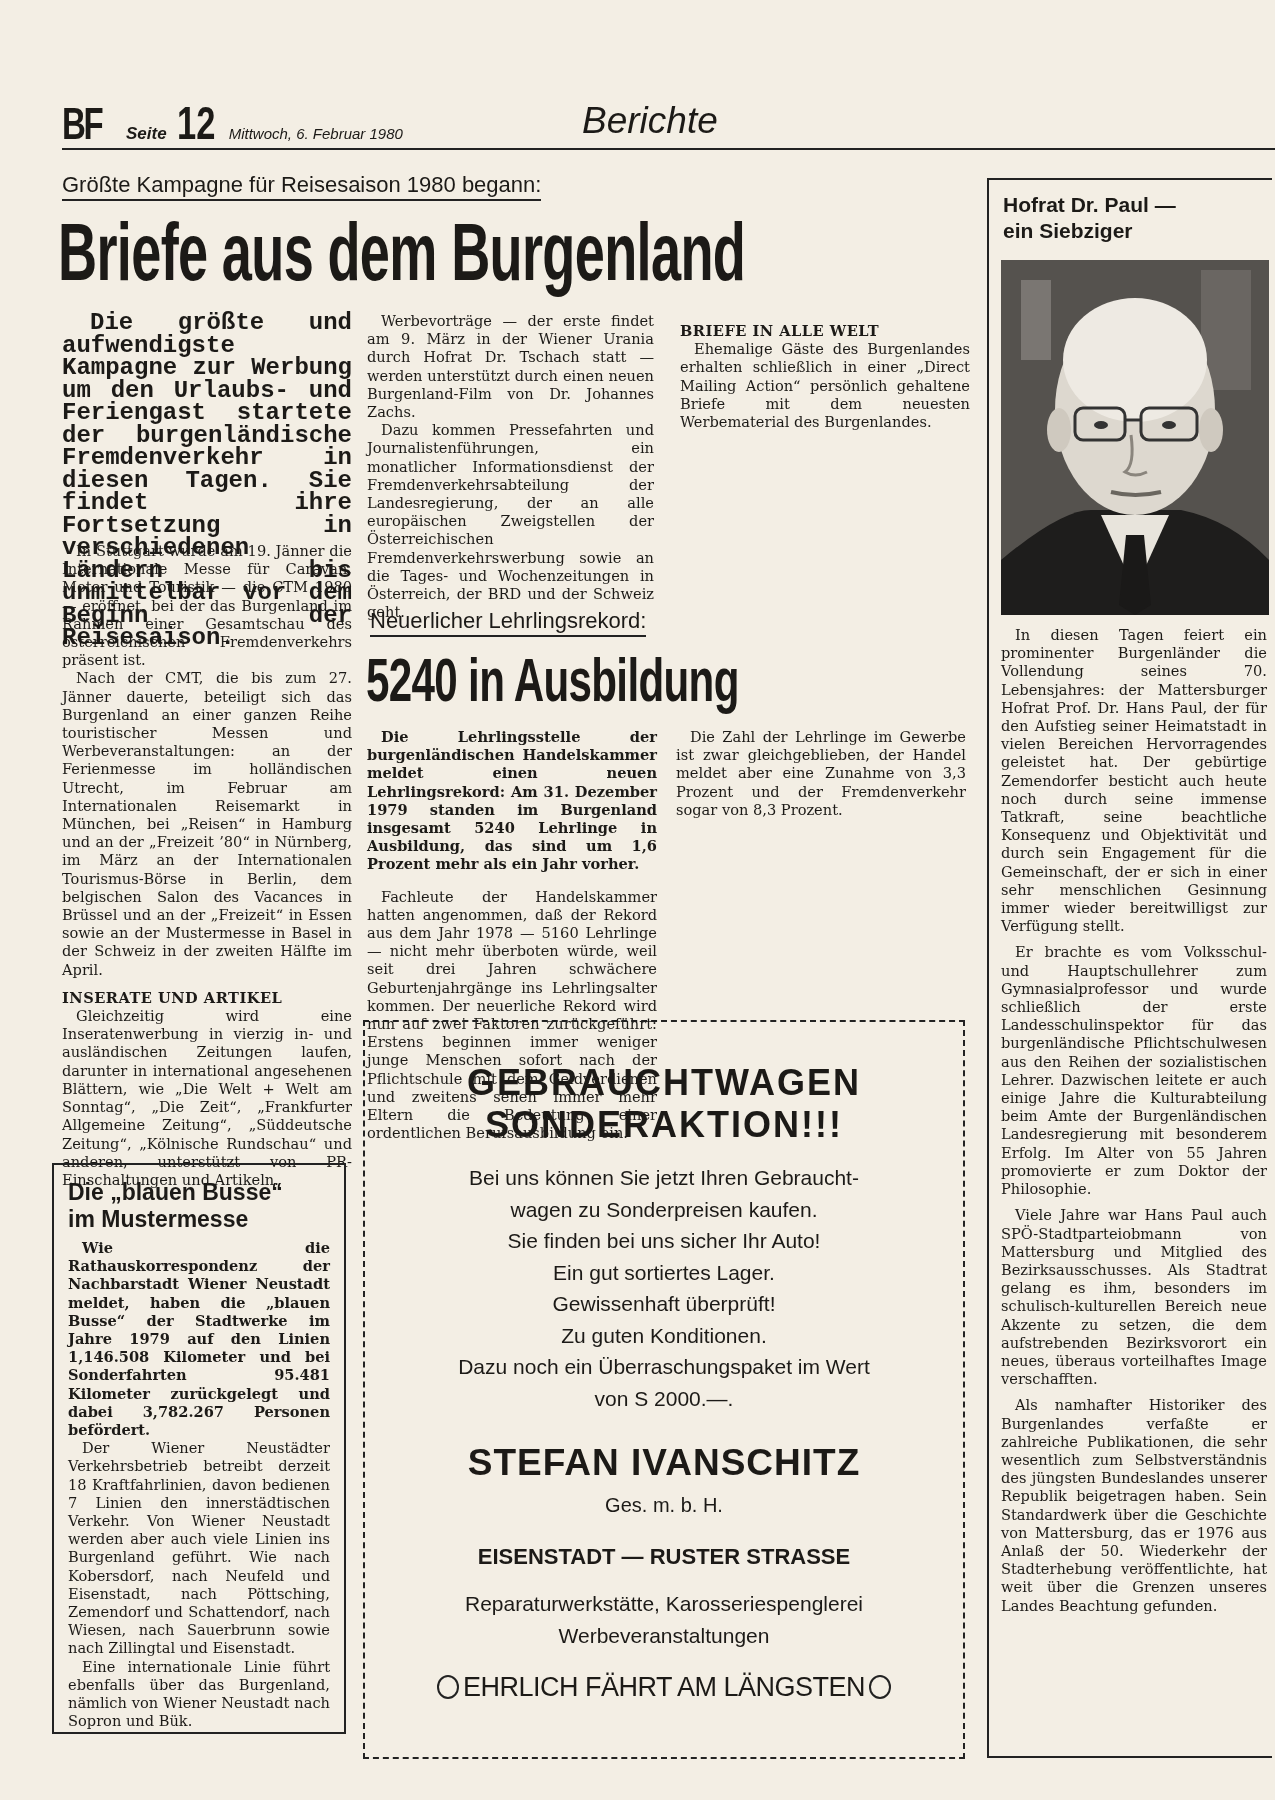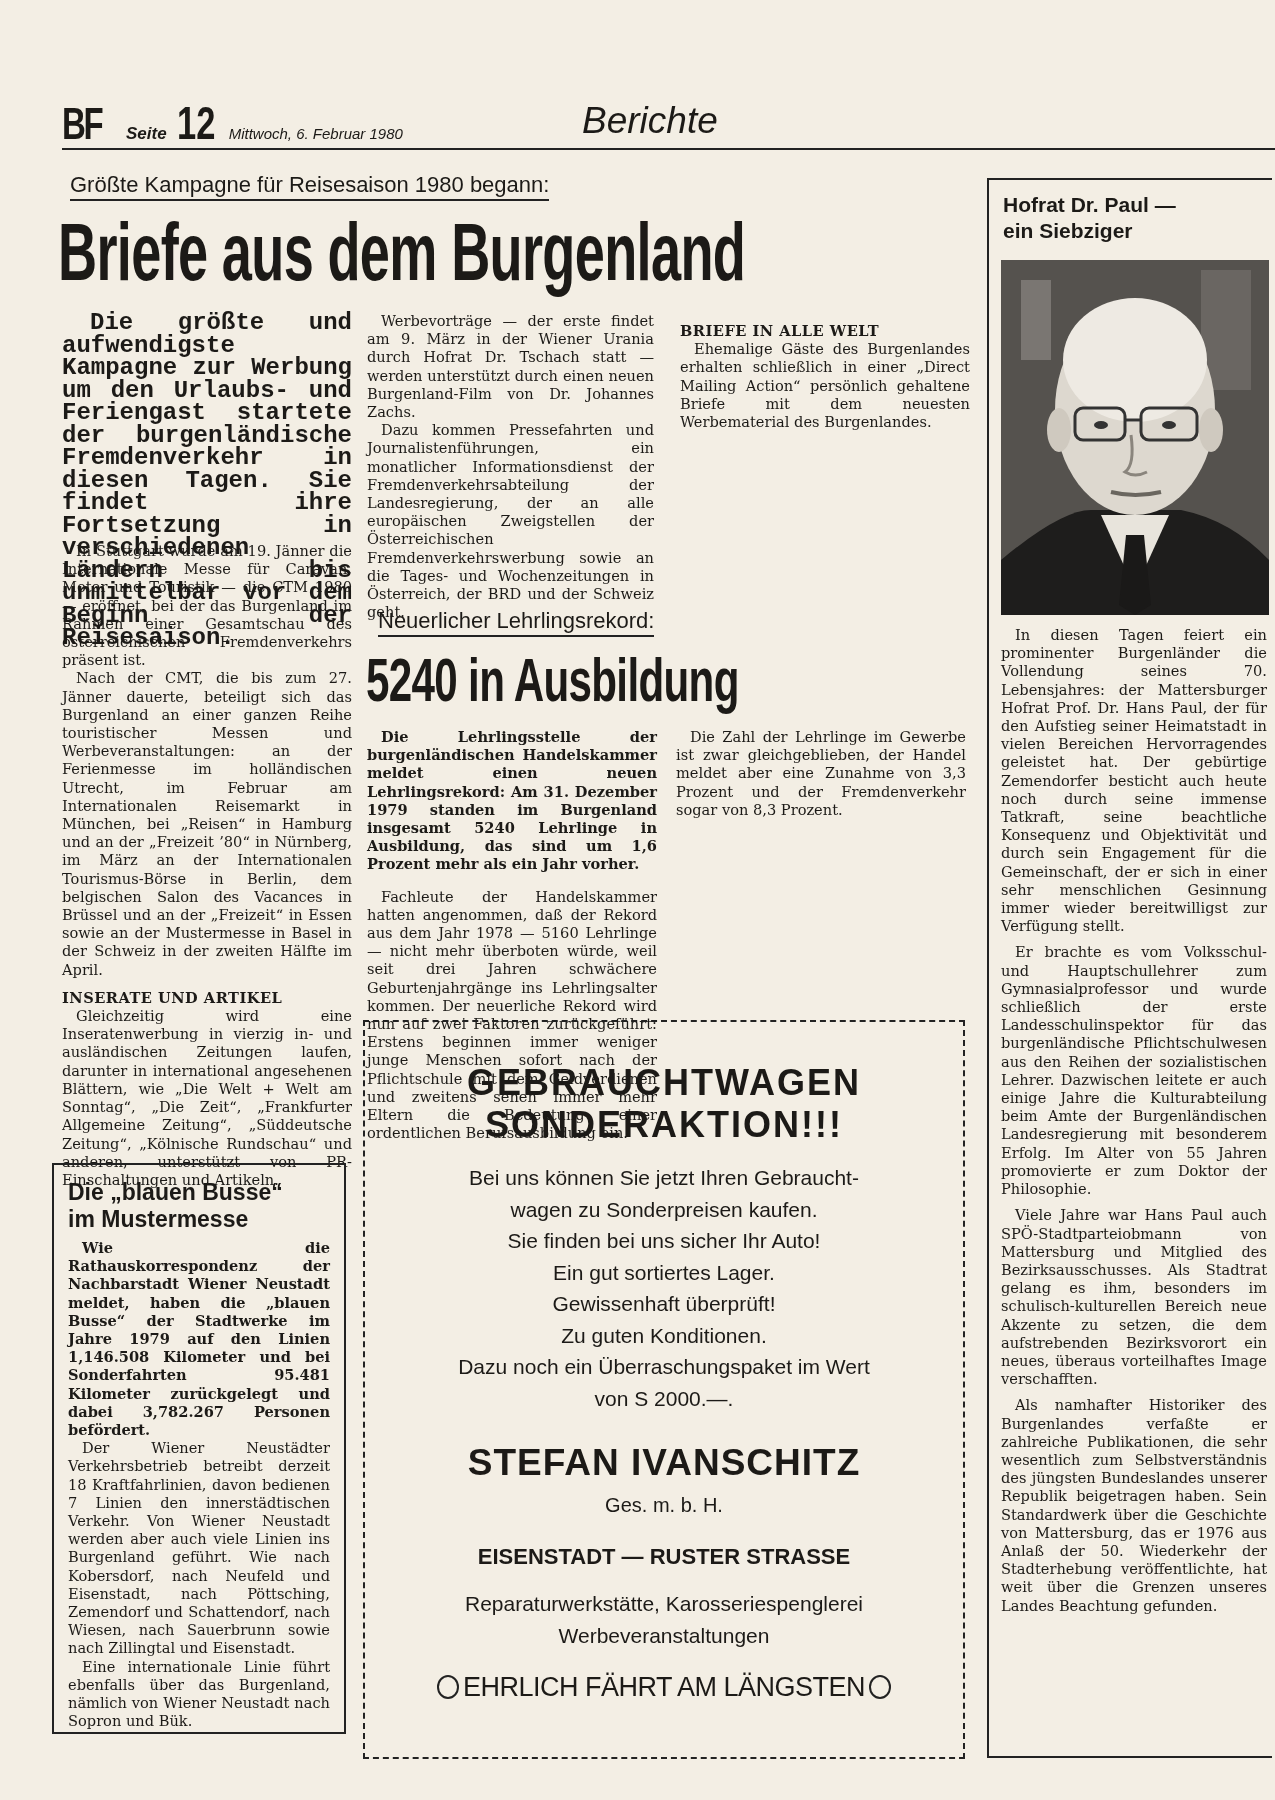--- a/index.html
+++ b/index.html
@@ -10,21 +10,21 @@
     font-family: "DejaVu Serif", serif;
   }
   .abs { position: absolute; }
   .masthead { left: 62px; top: 96px; height: 50px; display: flex; align-items: baseline; white-space: nowrap; }
   .mh-bf { font-family: "Liberation Sans", sans-serif; font-weight: bold; font-size: 44px; letter-spacing: -3px; transform: scaleX(0.75); transform-origin: left; display: inline-block; width: 54px; }
   .mh-seite { font-family: "Liberation Sans", sans-serif; font-style: italic; font-weight: bold; font-size: 17px; margin-left: 10px; }
   .mh-num { font-family: "Liberation Sans", sans-serif; font-weight: bold; font-size: 46px; margin-left: 10px; transform: scaleX(0.75); transform-origin: left; display: inline-block; width: 46px; }
   .mh-date { font-family: "Liberation Sans", sans-serif; font-style: italic; font-size: 15px; margin-left: 6px; }
   .mh-section { font-family: "Liberation Sans", sans-serif; font-style: italic; font-size: 37px; left: 582px; top: 100px; }
   .rule { background: #222; height: 2px; }
-  .kicker { font-family: "Liberation Sans", sans-serif; font-size: 22px; border-bottom: 2px solid #222; padding-bottom: 1px; white-space: nowrap; margin-left: 8px; }
+  .kicker { font-family: "Liberation Sans", sans-serif; font-size: 22px; border-bottom: 2px solid #222; padding-bottom: 1px; white-space: nowrap; }
   .headline { font-family: "Liberation Sans", sans-serif; font-weight: bold; white-space: nowrap; transform-origin: left top; letter-spacing: -1px; }
   .col { position: absolute; font-size: 14.6px; line-height: 18.2px; text-align: justify; hyphens: manual; }
   .col p { margin: 0; text-indent: 14px; }
   .lead { font-family: Liberation Mono, monospace; font-weight: bold; font-size: 24px; line-height: 22.5px; text-align: justify; }
   .lead p { text-indent: 28px; margin: 0; }
   .sub { font-weight: bold; letter-spacing: 0.5px; margin-top: 10px !important; text-indent: 0 !important; }
   .boldp { font-weight: bold; }
   .box-bus { left: 52px; top: 1163px; width: 290px; height: 567px; border: 2px solid #222; }
   .box-bus-title { position: absolute; left: 14px; top: 14px; font-family: "Liberation Sans", sans-serif; font-weight: bold; font-size: 23px; line-height: 27px; }
   .box-paul { left: 987px; top: 178px; width: 283px; height: 1576px; border-left: 2px solid #222; border-top: 2px solid #222; border-bottom: 2px solid #222; }

